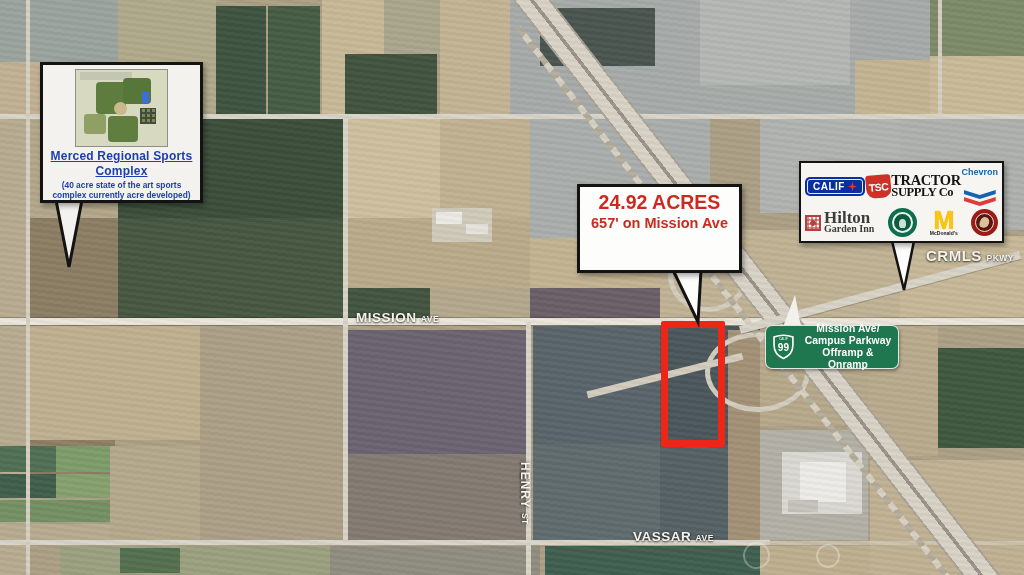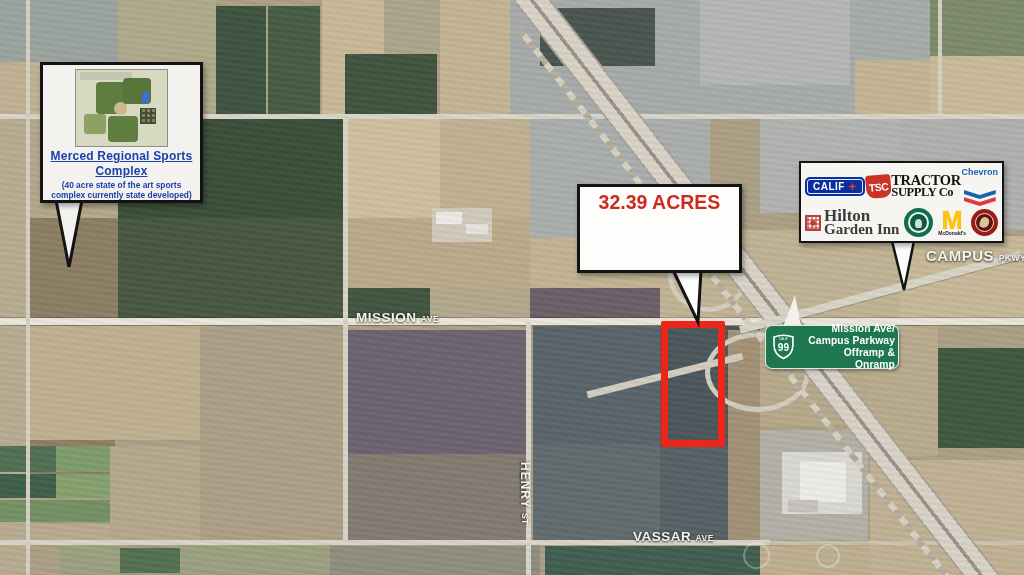--- a/index.html
+++ b/index.html
@@ -66,33 +66,33 @@
   .chev{width:32px;height:9px;clip-path:polygon(0 0,50% 55%,100% 0,100% 45%,50% 100%,0 45%)}
   .chev.b{background:var(--chevron-blue)}
   .chev.r{background:var(--chevron-red);margin-top:-2px}
   #hilton{display:flex;align-items:center;gap:3px}
   #hilton .crest{width:16px;height:16px;border:2px solid var(--hilton-red);background:
       radial-gradient(circle at 50% 50%,var(--hilton-red) 2.5px,transparent 3px),
       repeating-linear-gradient(0deg,rgba(181,64,62,.55) 0 2px,transparent 2px 4px),
       repeating-linear-gradient(90deg,rgba(181,64,62,.55) 0 2px,transparent 2px 4px)}
   #hilton .txt{font-family:"Liberation Serif",serif;color:#3c3c3c;line-height:.85;text-align:left}
   #hilton .h1{font-size:17px;font-weight:bold}
-  #hilton .h2{font-size:15px;font-weight:bold}
+  #hilton .h2{font-size:10px;font-weight:bold}
   #sbux{position:relative;width:29px;height:29px;border-radius:50%;background:var(--starbucks-green)}
   #sbux::before{content:"";position:absolute;inset:4px;border-radius:50%;background:#0b5c40;border:2px solid #eef2ee}
   #sbux::after{content:"";position:absolute;left:11px;top:11px;width:7px;height:9px;border-radius:50% 50% 40% 40%;background:#cfe0d3}
   #mcd{display:flex;flex-direction:column;align-items:center;line-height:.8}
   #mcd .m{color:var(--mcdonalds-yellow);font-size:25px;font-weight:900;text-shadow:0 0 1px #d8a303}
   #mcd .t{font-size:5px;font-weight:bold;color:#1a1a1a;margin-top:1px}
   #chip{position:relative;width:27px;height:27px;border-radius:50%;background:var(--chipotle-maroon)}
   #chip::before{content:"";position:absolute;inset:4px;border-radius:50%;background:#5d1410;border:1.5px solid #e8e0d2}
   #chip::after{content:"";position:absolute;left:9px;top:8px;width:9px;height:11px;border-radius:50% 50% 60% 40%;background:#d8c49a;transform:rotate(18deg)}
   
   #fwy-sign{position:absolute;left:765px;top:325px;width:134px;height:44px;background:var(--sign-green);border:1.5px solid rgba(255,255,255,.85);border-radius:7px;display:flex;align-items:center;gap:4px;padding:2px 3px 2px 4px;box-shadow:1px 2px 3px rgba(0,0,0,.35)}
-  #fwy-sign .lines{color:#fff;font-weight:bold;font-size:10.3px;line-height:1.16;letter-spacing:.1px;text-align:right}
+  #fwy-sign .lines{color:#fff;font-weight:bold;font-size:10.3px;line-height:1.16;letter-spacing:.1px;text-align:center}
   
   #wm{position:absolute;left:742px;top:536px;font-size:30px;font-weight:bold;letter-spacing:4px;color:rgba(255,255,255,.42)}
   .wm-ring{position:absolute;border:2px solid rgba(255,255,255,.30);border-radius:50%}
 </style>
 </head>
 <body>
 
 <div id="stage">
 
   <div>
@@ -209,25 +209,26 @@
       <div class="s" style="left:47px;top:8px;width:28px;height:26px;background:#56763a;border-radius:4px"></div>
       <div class="s" style="left:32px;top:46px;width:30px;height:26px;background:#5f7e40;border-radius:4px"></div>
       <div class="s" style="left:8px;top:44px;width:22px;height:20px;background:#8fa065;border-radius:3px"></div>
       <div class="s" style="left:64px;top:38px;width:16px;height:16px;background:#7a8a55;background-image:repeating-linear-gradient(0deg,#454b3a 0 2px,transparent 2px 5px),repeating-linear-gradient(90deg,#454b3a 0 2px,transparent 2px 5px)"></div>
       <div class="s" style="left:66px;top:22px;width:7px;height:11px;background:#3b6fd4"></div>
       <div class="s" style="left:38px;top:32px;width:13px;height:13px;background:#c9b98c;border-radius:50%"></div>
     </div>
     <div class="sports-title">Merced Regional Sports</div>
     <div class="sports-title">Complex</div>
     <div class="sports-sub">(40 acre state of the art sports</div>
-    <div class="sports-sub" style="margin-top:0">complex currently state developed)</div>
+    <div class="sports-sub" style="margin-top:0">complex currently acre developed)</div>
   </div>
 
   <div class="callout" id="subject-box">
-    <div class="t2">32.39 ACRES</div>
+    <div class="t2">24.92 ACRES</div>
+    <div class="t4">657' on Mission Ave</div>
   </div>
 
   <div class="callout" id="brands-box">
     <div class="brow">
       <div id="arco">
         <span class="t">CALIF</span>
         <span class="spark"></span>
       </div>
       <div id="tsc">
           <span>TSC</span>
@@ -257,21 +258,21 @@
       </div>
       <div id="chip"></div>
     </div>
   </div>
 
   <div class="lbl" style="left:356px;top:310px;font-size:13.5px;letter-spacing:.5px">
     <span>MISSION</span>
     <span class="sm">AVE</span>
   </div>
   <div class="lbl" style="left:926px;top:247px;font-size:15px;letter-spacing:.5px">
-    <span>CAMPUS</span>
+    <span>CRMLS</span>
     <span class="sm">PKWY</span>
   </div>
   <div class="lbl" style="left:518px;top:462px;font-size:12px;writing-mode:vertical-rl;letter-spacing:1px">
     <span>HENRY</span>
     <span class="sm">ST</span>
   </div>
   <div class="lbl" style="left:633px;top:529px;font-size:13.5px;letter-spacing:.5px">
     <span>VASSAR</span>
     <span class="sm">AVE</span>
   </div>

